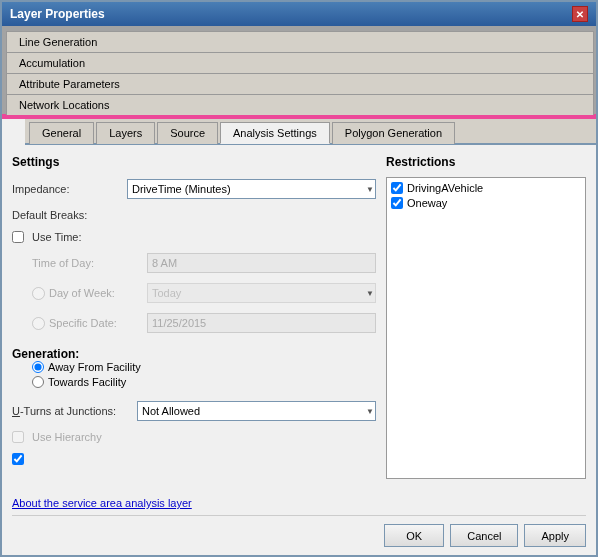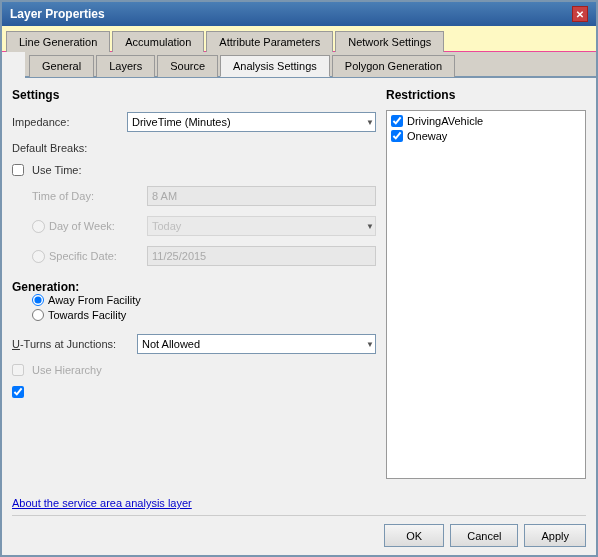--- a/index.html
+++ b/index.html
@@ -39,24 +39,25 @@
       font-size: 10px;
       display: flex;
       align-items: center;
       justify-content: center;
       cursor: pointer;
       font-weight: bold;
     }
 
     .tabs-row {
       display: flex;
-      background: #fef9c3;
-      border-bottom: 1px solid #ec4899;
+      background: #a3a3a3;
+      border-bottom: 5px solid #ec4899;
       padding-top: 4px;
       padding-left: 4px;
+      flex-direction: column;
     }
 
     .tab {
       padding: 4px 12px;
       border: 1px solid #999;
       border-bottom: none;
       background: #d4d0c8;
       cursor: pointer;
       font-size: 11px;
       margin-right: 2px;
@@ -283,21 +284,21 @@
 
   <div class="title-bar">
     <span class="title-bar-text">Layer Properties</span>
     <div class="title-bar-close">✕</div>
   </div>
 
   <div class="tabs-row">
     <div class="tab">Line Generation</div>
     <div class="tab">Accumulation</div>
     <div class="tab">Attribute Parameters</div>
-    <div class="tab">Network Settings</div>
+    <div class="tab">Network Locations</div>
   </div>
 
   <div class="tabs-row2">
     <div class="tab">General</div>
     <div class="tab">Layers</div>
     <div class="tab">Source</div>
     <div class="tab active">Analysis Settings</div>
     <div class="tab">Polygon Generation</div>
   </div>
 

